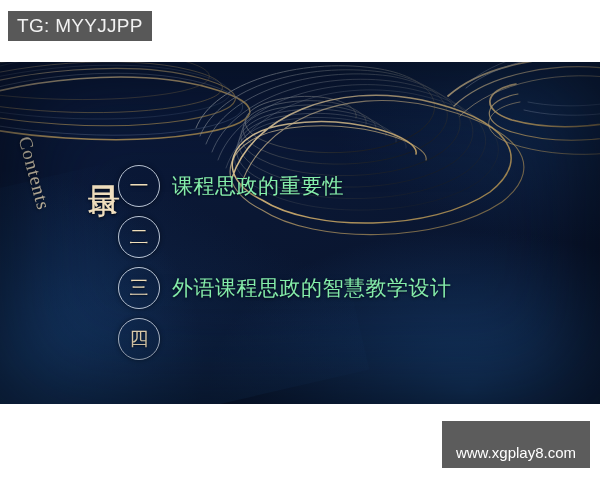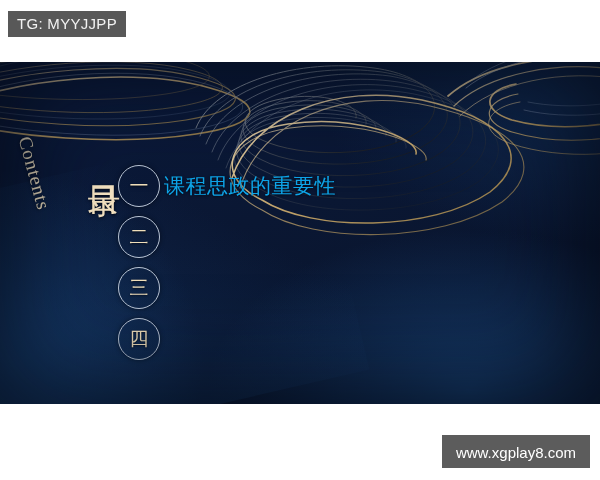--- a/index.html
+++ b/index.html
@@ -15,21 +15,21 @@
     font-family: "Liberation Sans", sans-serif;
   }
 
   
   #tg-badge {
     position: absolute;
     left: 8px;
     top: 11px;
     background: #585858;
     color: #f2f2f2;
-    font-size: 15px;
+    font-size: 19px;
     letter-spacing: 0.3px;
     padding: 5px 9px 6px 9px;
     line-height: 1;
     z-index: 40;
     white-space: nowrap;
   }
 
   
   #slide {
     position: absolute;
@@ -132,43 +132,43 @@
     display: flex;
     align-items: center;
     justify-content: center;
     font-family: "DejaVu Serif", "Liberation Serif", serif;
     font-size: 19px;
     color: #f0dfba;
     box-shadow: 0 0 5px rgba(0,0,0,0.45);
     text-shadow: 0 1px 2px rgba(0,0,0,0.6);
   }
   .toc-text {
-    margin-left: 4px;
+    margin-left: 12px;
     font-family: "DejaVu Serif", "Liberation Serif", serif;
     font-size: 21px;
-    color: #0ea5e9;
+    color: #86efac;
     letter-spacing: 0.5px;
     white-space: nowrap;
     text-shadow: 0 1px 3px rgba(0,0,0,0.7);
     text-align: right;
   }
   .toc-text.is-long {
     font-size: 20px;
     letter-spacing: 0;
   }
 
   
   #watermark {
     position: absolute;
     right: 10px;
     bottom: 12px;
     background: #5c5c5c;
     color: #ffffff;
     font-size: 15px;
-    padding: 10px 14px 8px 14px;
+    padding: 24px 14px 8px 14px;
     line-height: 1;
     z-index: 40;
     white-space: nowrap;
   }
 </style>
 </head>
 <body>
 
 <div id="tg-badge">TG: MYYJJPP</div>
 
@@ -248,20 +248,21 @@
       <span class="toc-marker">一</span>
       <span class="toc-text">课程思政的重要性</span>
     </div>
 
     <div class="toc-item">
       <span class="toc-marker">二</span>
     </div>
 
     <div class="toc-item">
       <span class="toc-marker">三</span>
+      <span class="toc-text">外语课程思政的智慧教学设计</span>
     </div>
 
     <div class="toc-item">
       <span class="toc-marker">四</span>
     </div>
 
   </div>
 
   <div id="slide-vignette"></div>
 </div>

